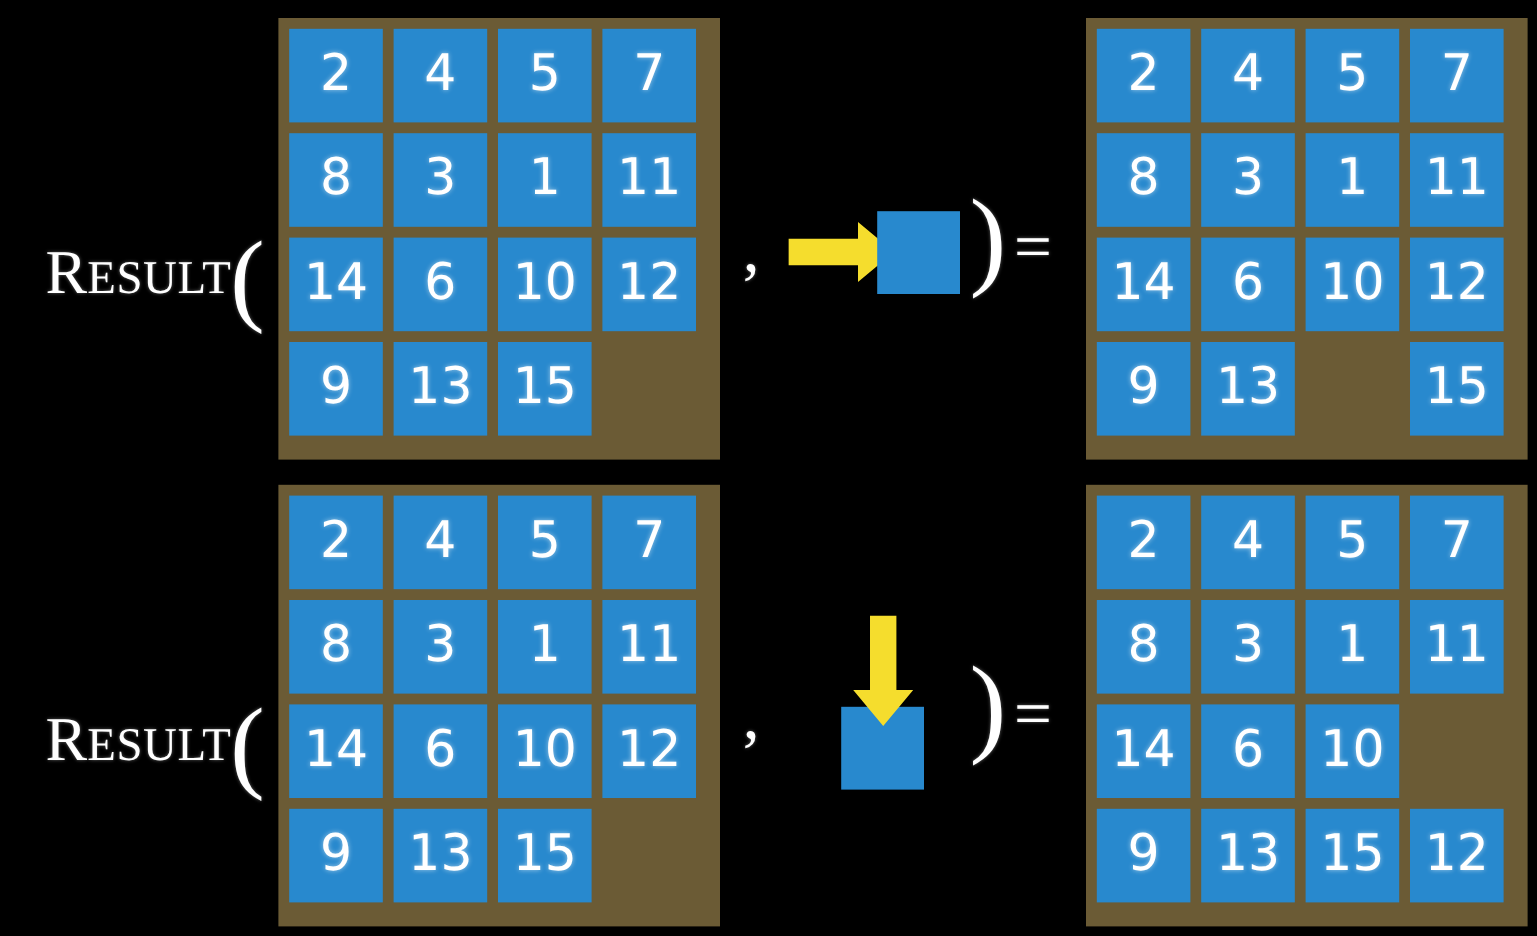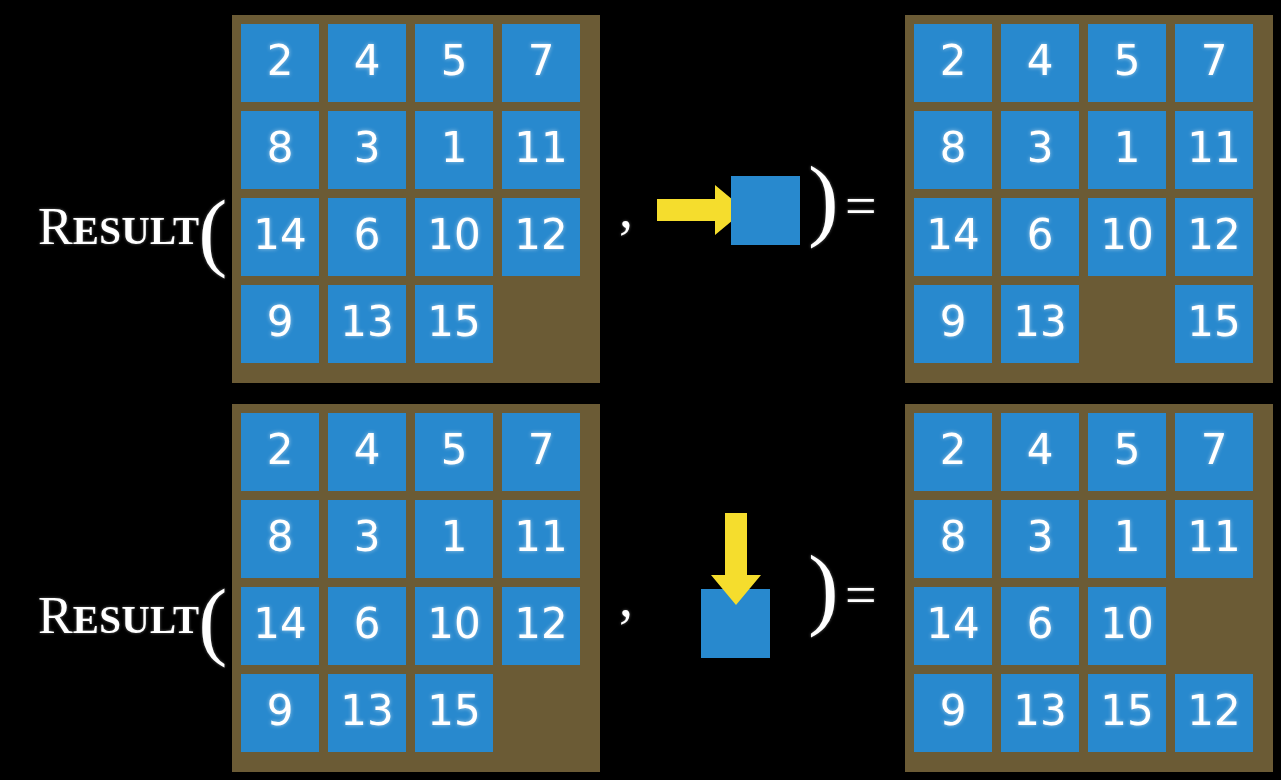--- a/index.html
+++ b/index.html
@@ -64,21 +64,20 @@
     text-shadow: 0 0 3px rgba(255,255,255,0.4);
   }
   .result-label .cap {
     font-size: 52px;
     line-height: 1;
   }
   .result-label .small {
     font-size: 39px;
     line-height: 1;
     letter-spacing: 0.5px;
-    font-weight: bold;
   }
   .result-label .paren {
     font-size: 86px;
     line-height: 1;
     position: relative;
     top: 16px;
     left: -1px;
   }
 
   

